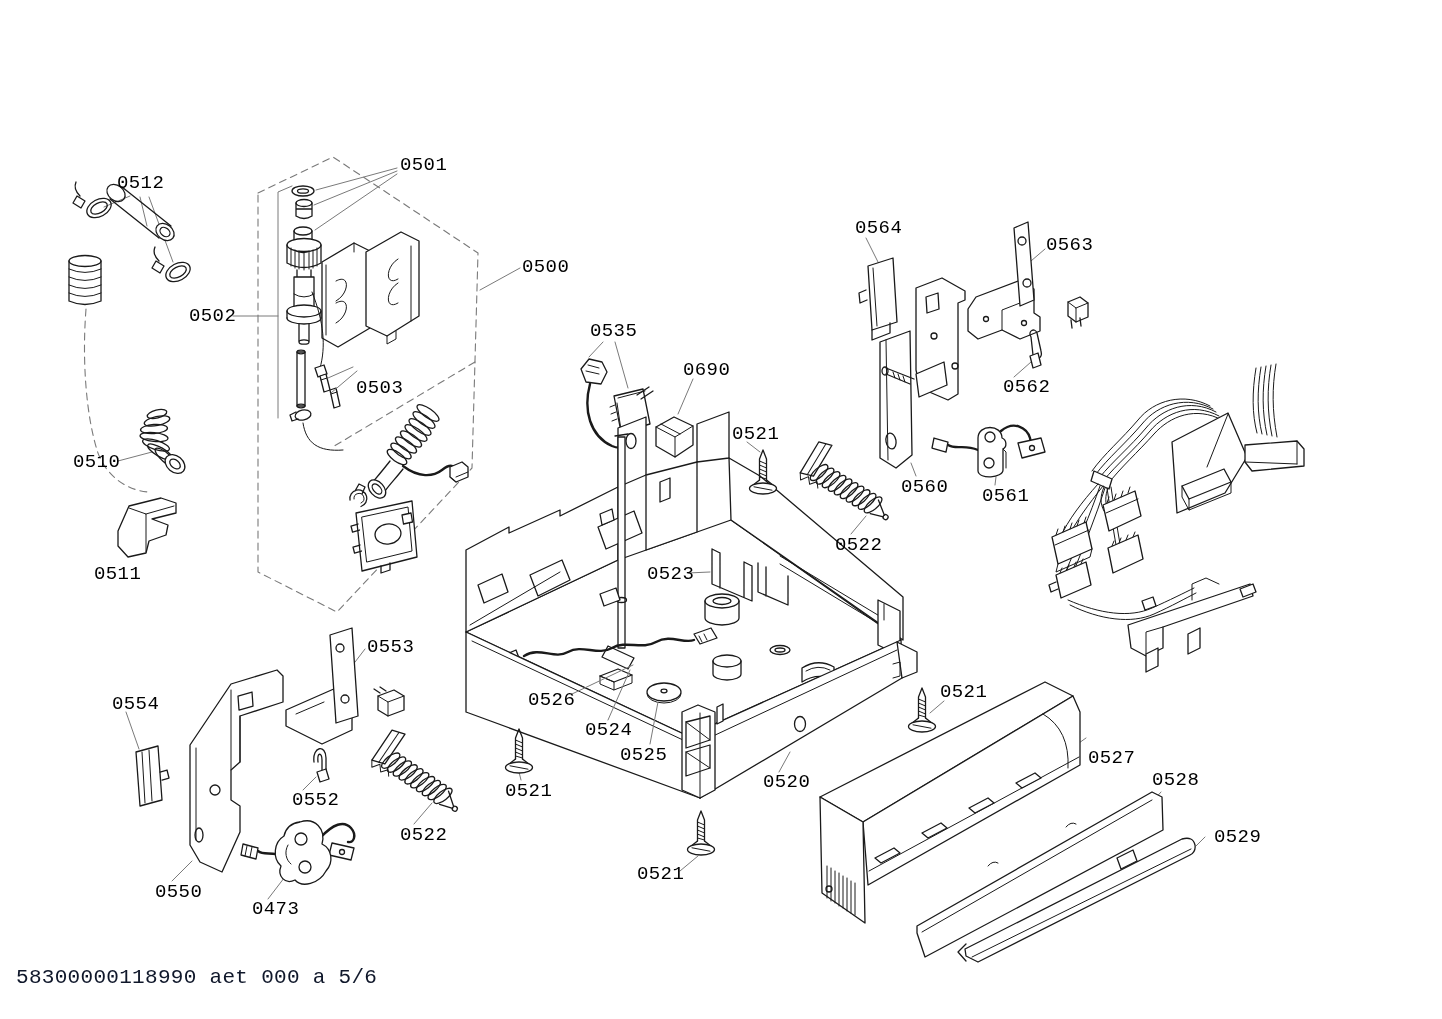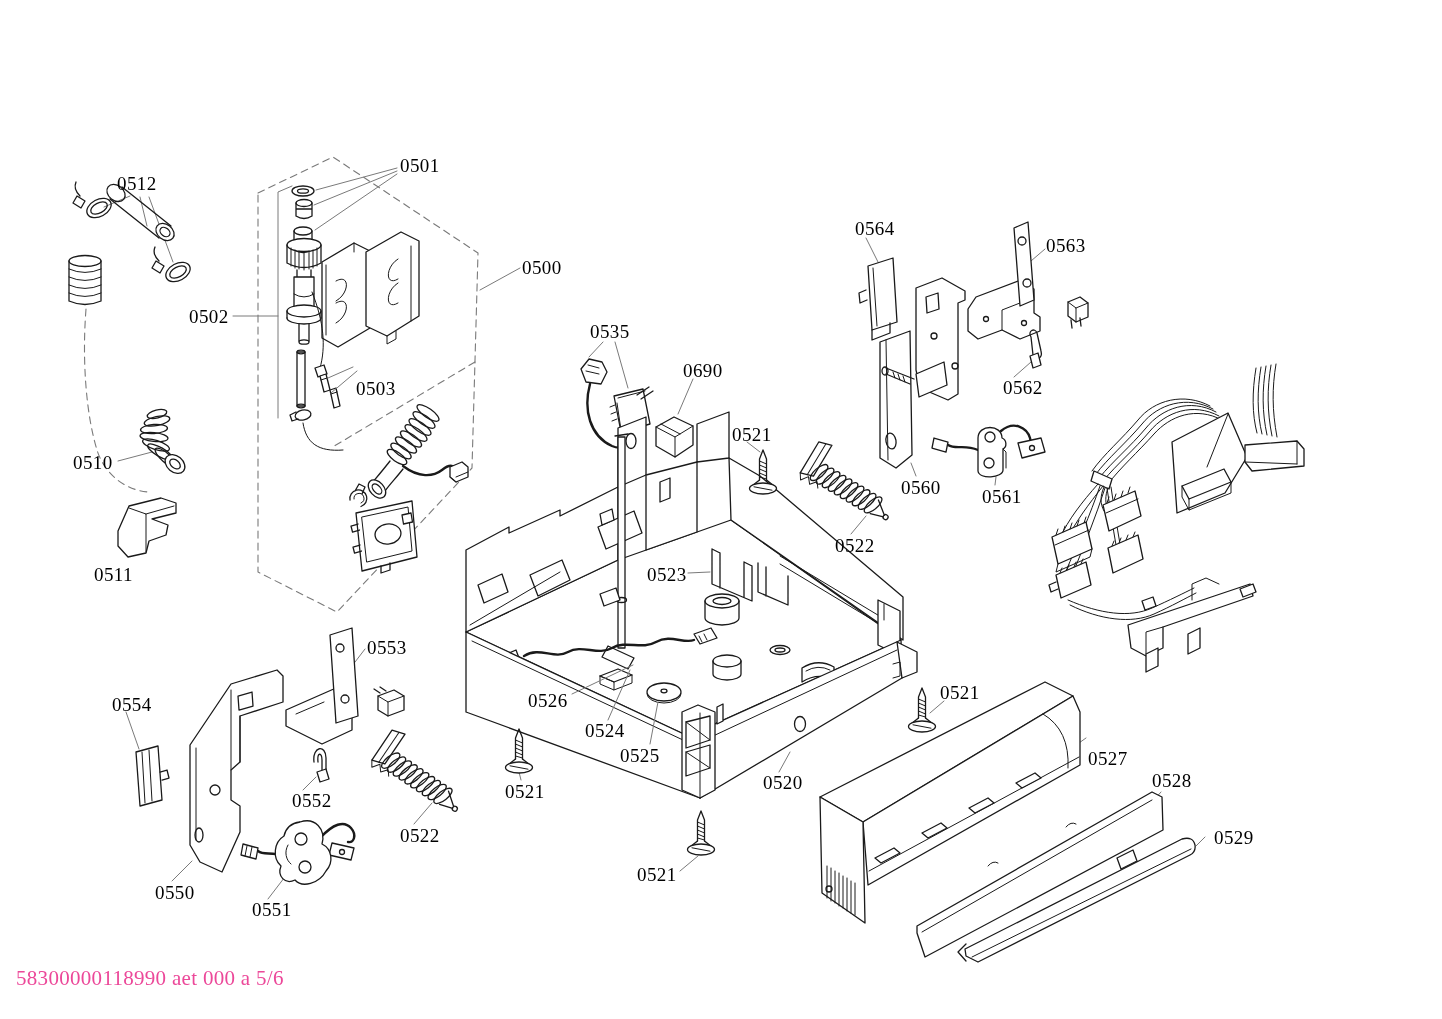--- a/index.html
+++ b/index.html
@@ -1,27 +1,27 @@
 <!DOCTYPE html>
 <html><head>
 <meta charset="utf-8">
 <style>
   html,body{margin:0;padding:0;background:#fff;}
   .stage{position:relative;width:1442px;height:1019px;background:#fff;
-         font-family:Liberation Serif, serif;overflow:hidden;}
+         font-family:Liberation Mono, monospace;overflow:hidden;}
   .stage svg{position:absolute;left:0;top:0;}
   svg *{fill:none;stroke:#1a1a1a;stroke-width:1.3;stroke-linecap:round;stroke-linejoin:round;}
   svg .w{fill:#ffffff;}
   svg .ld{stroke:#7a7a7a;stroke-width:1;}
   svg .dsh{stroke-dasharray:7 5;stroke-width:1.1;}
   svg .wr{stroke-width:2.4;}
   svg .th{stroke-width:1;}
   .plabel{position:absolute;font-size:19px;line-height:19px;color:#000;
           letter-spacing:.4px;white-space:nowrap;}
-  .footer{position:absolute;left:16px;top:966px;font-size:21px;color:#ec4899;
+  .footer{position:absolute;left:16px;top:966px;font-size:21px;color:#0f172a;
           letter-spacing:.3px;white-space:nowrap;}
 </style>
 </head>
 <body>
 
 <div class="stage">
 
 <svg width="1442" height="1019" viewBox="0 0 1442 1019">
   <defs>
     <g id="screw">
@@ -430,19 +430,19 @@
       <div class="plabel" style="left: 585px; top: 721px;">0524</div>
       <div class="plabel" style="left: 620px; top: 746px;">0525</div>
       <div class="plabel" style="left: 763px; top: 773px;">0520</div>
       <div class="plabel" style="left: 940px; top: 683px;">0521</div>
       <div class="plabel" style="left: 1088px; top: 723px; margin-top: 26px;">0527</div>
       <div class="plabel" style="left: 1152px; top: 771px;">0528</div>
       <div class="plabel" style="left: 1194px; top: 828px; margin-left: 20px;">0529</div>
       <div class="plabel" style="left: 505px; top: 782px;">0521</div>
       <div class="plabel" style="left: 400px; top: 826px;">0522</div>
       <div class="plabel" style="left: 155px; top: 883px;">0550</div>
-      <div class="plabel" style="left: 252px; top: 900px;">0551</div>
+      <div class="plabel" style="left: 252px; top: 900px;">0473</div>
       <div class="plabel" style="left: 637px; top: 865px;">0521</div>
     </div>
 
 <div class="footer">58300000118990 aet 000 a 5/6</div>
 
 </div>
 
 </body></html>

